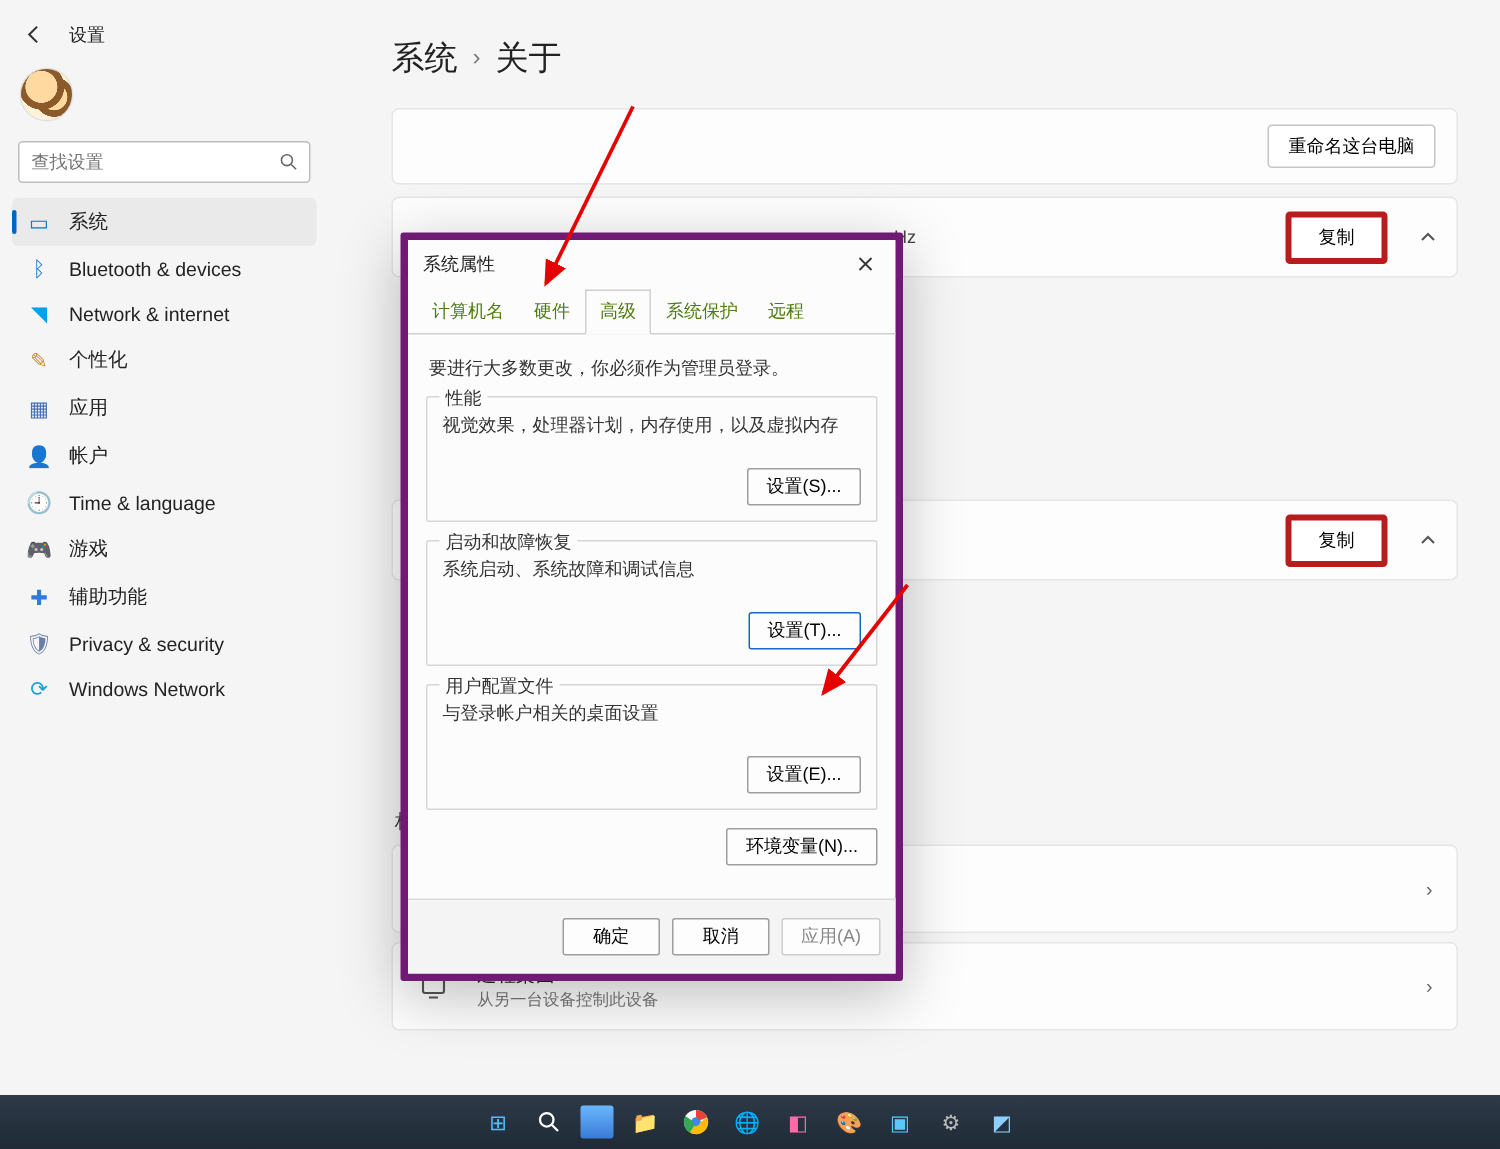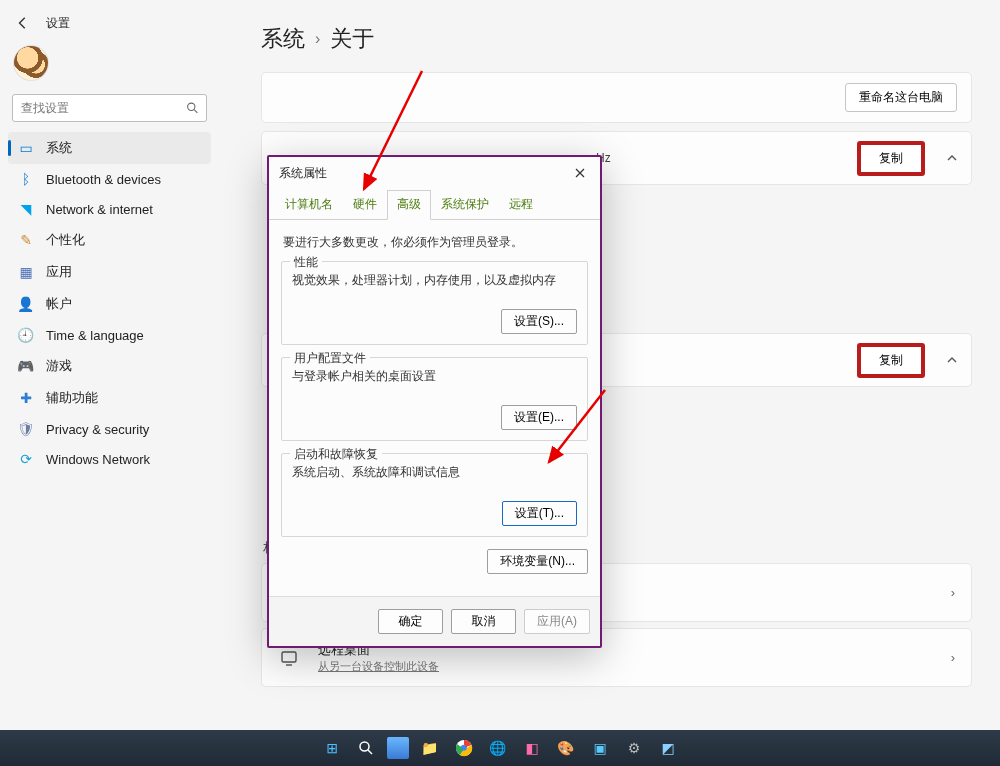--- a/index.html
+++ b/index.html
@@ -127,30 +127,30 @@
   background: #fdfdfd;
   border: 1px solid #e6e6e6;
   border-radius: 5px;
   padding: 12px 16px;
   margin-bottom: 6px;
   display: flex; align-items: center; gap: 18px;
   cursor: pointer;
 }
 .link-panel .p-icon { width: 22px; height: 22px; color: #555; display:flex; align-items:center; justify-content:center;}
 .link-panel .p-text .t { font-size: 13px; color: #222; }
-.link-panel .p-text .d { font-size: 11px; color: #777; margin-top: 0; text-decoration: underline; }
+.link-panel .p-text .d { font-size: 11px; color: #777; margin-top: 0; }
 .link-panel .p-arrow { margin-left: auto; color: #666; }
 
 
 .dialog {
   position: absolute;
   left: 267px; top: 155px;
   width: 335px;
   background: #fcfcfc;
-  border: 2px solid #701a75;
+  border: 5px solid #701a75;
   box-shadow: 0 10px 40px rgba(0,0,0,.25);
   border-radius: 2px;
   font-size: 12px;
 }
 .dialog-header {
   display: flex; align-items: center; justify-content: space-between;
   padding: 5px 6px 5px 10px;
 }
 .dialog-title { font-size: 12px; color: #222; }
 .dialog-close {
@@ -392,32 +392,32 @@
 
     <div class="fieldset">
       <span class="legend">性能</span>
       <div class="desc">视觉效果，处理器计划，内存使用，以及虚拟内存</div>
       <div class="btn-row">
           <button class="dlg-btn">设置(S)...</button>
         </div>
     </div>
 
     <div class="fieldset">
+      <span class="legend">启动和故障恢复</span>
+      <div class="desc">系统启动、系统故障和调试信息</div>
+      <div class="btn-row">
+          <button class="dlg-btn primary">设置(T)...</button>
+        </div>
+    </div>
+
+    <div class="fieldset">
       <span class="legend">用户配置文件</span>
       <div class="desc">与登录帐户相关的桌面设置</div>
       <div class="btn-row">
           <button class="dlg-btn">设置(E)...</button>
-        </div>
-    </div>
-
-    <div class="fieldset">
-      <span class="legend">启动和故障恢复</span>
-      <div class="desc">系统启动、系统故障和调试信息</div>
-      <div class="btn-row">
-          <button class="dlg-btn primary">设置(T)...</button>
         </div>
     </div>
 
     <div class="env-row">
       <button class="dlg-btn" style="min-width:100px">环境变量(N)...</button>
     </div>
   </div>
   <div class="dialog-footer">
     <button class="dlg-btn" style="min-width:65px">确定</button>
     <button class="dlg-btn" style="min-width:65px">取消</button>

